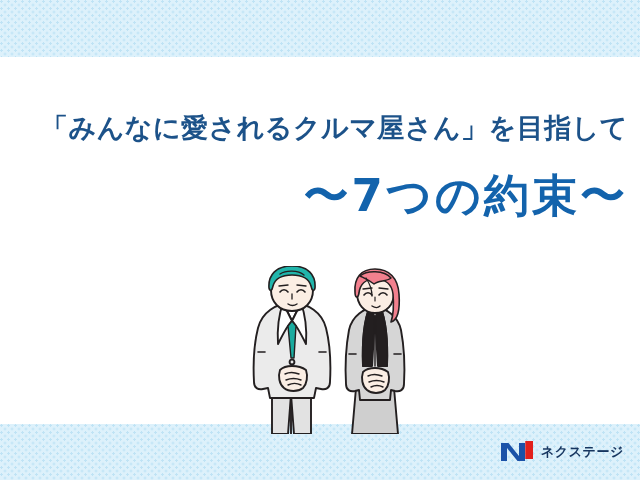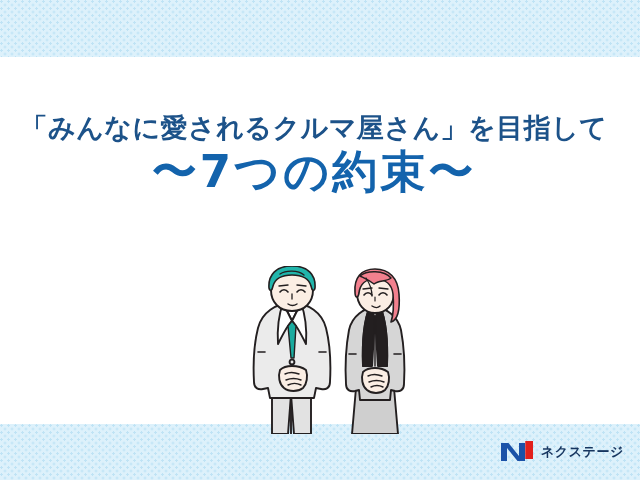--- a/index.html
+++ b/index.html
@@ -42,39 +42,39 @@
     top: 424px;
     height: 56px;
   }
 
   
   #headline-block {
     position: absolute;
     left: 0;
     top: 112px;
     width: 628px;
-    text-align: center;
+    text-align: right;
   }
   #headline-1 {
     font-family: "DejaVu Sans", "Liberation Sans", sans-serif;
     font-size: 27px;
     font-weight: 700;
     letter-spacing: 0.5px;
     color: #1c5289;
     line-height: 1.18;
     white-space: nowrap;
   }
   #headline-2 {
     font-family: "DejaVu Sans", "Liberation Sans", sans-serif;
     font-size: 45px;
     font-weight: 700;
     letter-spacing: 3px;
     color: #1363ac;
     line-height: 1.25;
-    margin-top: 0;
+    margin-top: 24px;
     white-space: nowrap;
   }
 
   
   #illustration {
     position: absolute;
     left: 236px;
     top: 266px;
     width: 190px;
     height: 168px;

